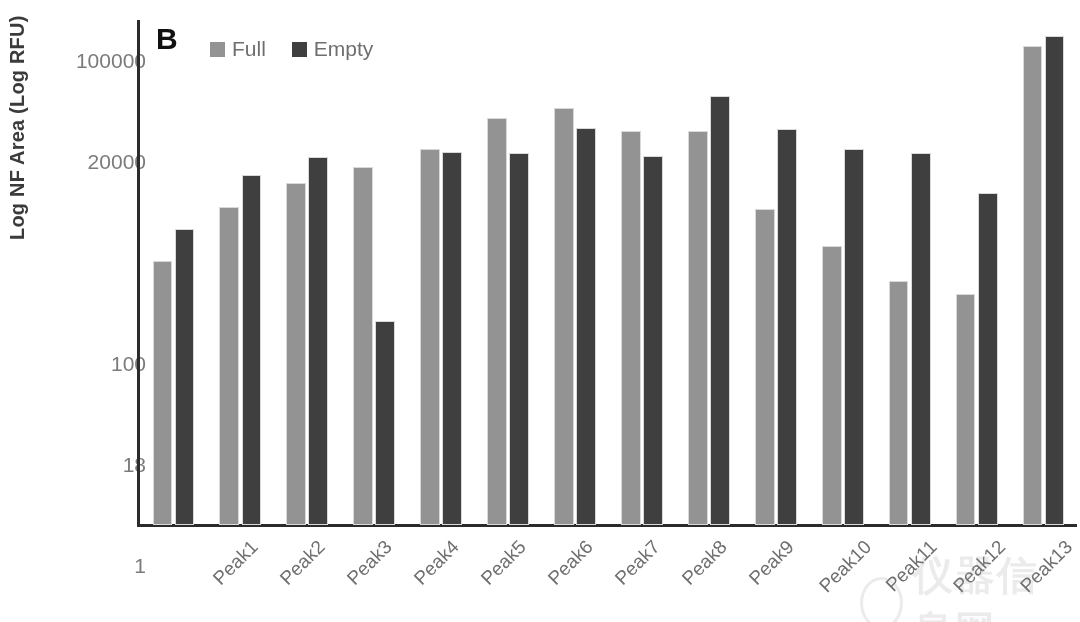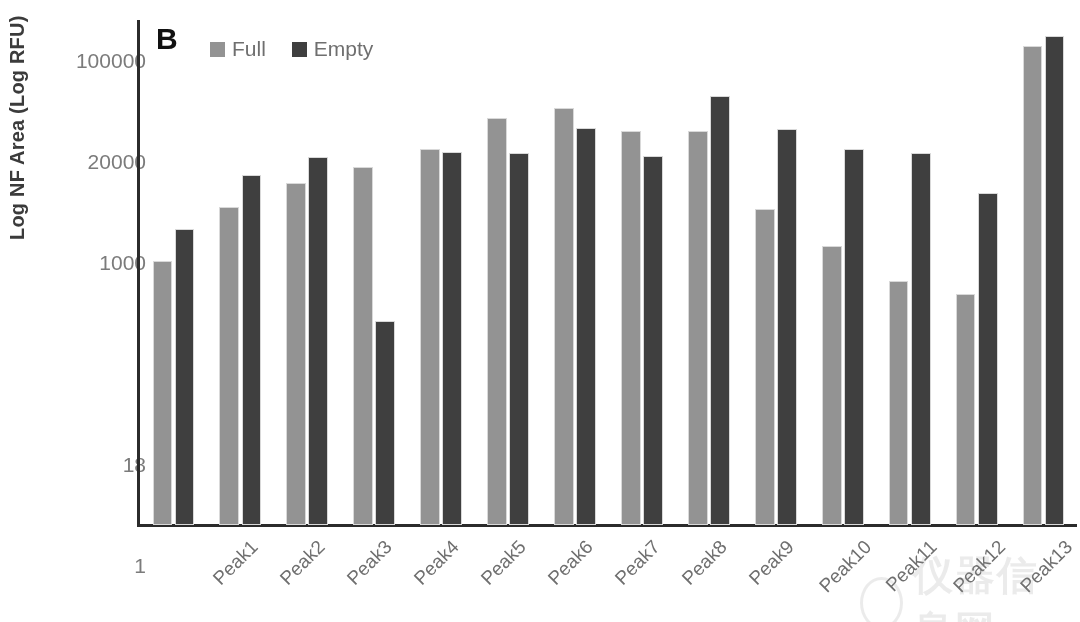--- a/index.html
+++ b/index.html
@@ -133,21 +133,21 @@
 
 <div id="chart-root">
 
   <div class="ylabel-holder">
     <div class="ylabel-text">Log NF Area (Log RFU)</div>
   </div>
 
   <div class="tick-col" id="ytick-col">
       <div class="tick-label" style="top: 20px; width: 125px;">100000</div>
       <div class="tick-label" style="top: 121px; width: 125px;">20000</div>
-      <div class="tick-label" style="top: 222px; width: 125px;">1000</div>
+      <div class="tick-label" style="top: 323px; width: 125px;">100</div>
       <div class="tick-label" style="top: 424px; width: 125px;">18</div>
       <div class="tick-label" style="top: 525px; width: 125px;">1</div>
     </div>
 
   <div class="axis-v" id="axis-line-v" style="left:137px; top:20px; width:3px; height:507px;"></div>
 
   <div class="axis-v" id="axis-line-h" style="left:137px; top:524px; width:940px; height:3px;"></div>
 
   <div class="panel-letter" style="left:156px; top:22px;">B</div>
 

